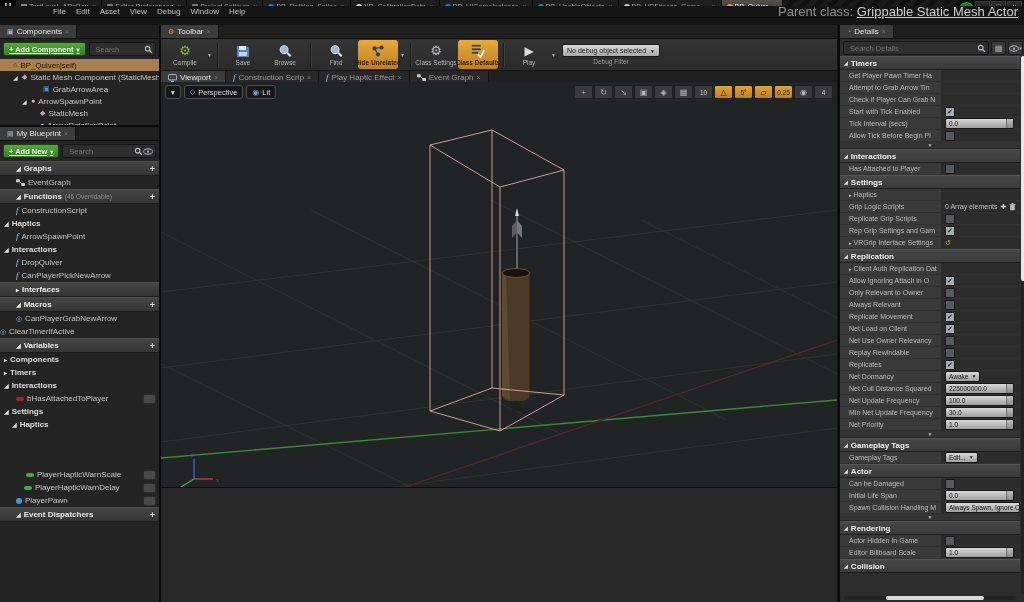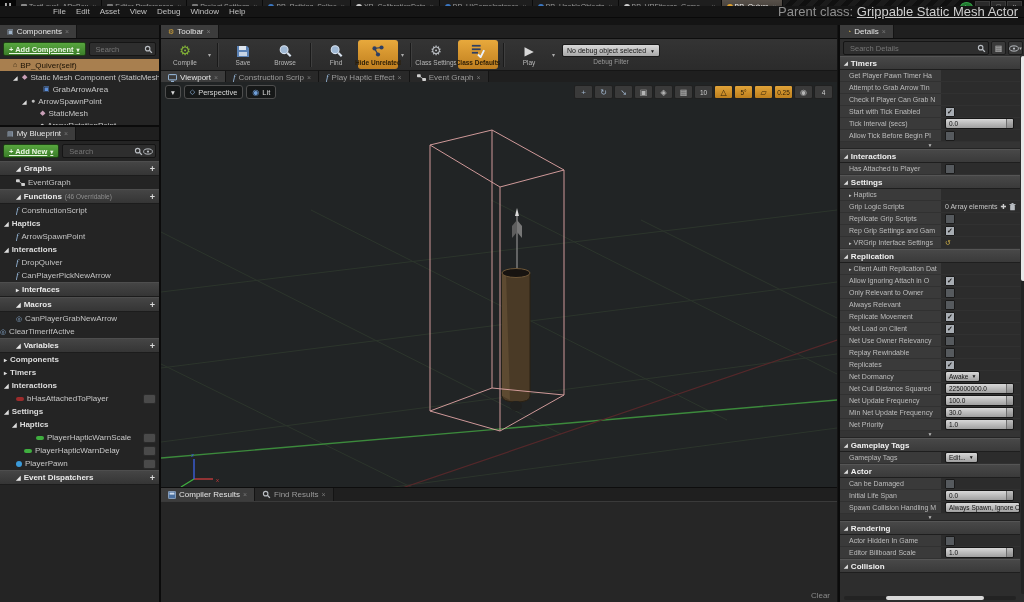--- a/index.html
+++ b/index.html
@@ -358,21 +358,21 @@
           <span class="eyebox"></span>
         </div>
         <div class="mrow category" style="padding-left: 4px;">
           <span style="font-size: 6px;">◢</span>
           <span>Settings</span>
         </div>
         <div class="mrow category" style="padding-left: 12px;">
           <span style="font-size: 6px;">◢</span>
           <span>Haptics</span>
         </div>
-        <div class="mrow var" style="padding-left: 36px;">
+        <div class="mrow var" style="padding-left: 26px; margin-top: 37px;">
           <span class="pill" style="background: rgb(63, 174, 63);"></span>
           <span>PlayerHapticWarnScale</span>
           <span class="eyebox"></span>
         </div>
         <div class="mrow var" style="padding-left: 24px;">
           <span class="pill" style="background: rgb(63, 174, 63);"></span>
           <span>PlayerHapticWarnDelay</span>
           <span class="eyebox"></span>
         </div>
         <div class="mrow var" style="padding-left: 16px;">
@@ -596,45 +596,20 @@
         <div class="vt on">△</div>
         <div class="vt val on">5°</div>
         <div class="vt on">▱</div>
         <div class="vt val on">0.25</div>
         <div class="vt grey">◉</div>
         <div class="vt val">4</div>
       </div>
   </div>
 
   <div class="botpanel">
-    <div class="ptabrow" id="bottom-tabs">
-        <div class="ptab">
-          <span>
-            <svg width="8" height="8" viewBox="0 0 10 10">
-              <rect x="0.5" y="0.5" width="9" height="9" rx="1" fill="#4a6f9e" stroke="#9fb8d4"></rect>
-              <rect x="2" y="2" width="6" height="2.5" fill="#cfdcec"></rect>
-            </svg>
-          </span>
-          <span>Compiler Results</span>
-          <span class="x">×</span>
-        </div>
-        <div class="ptab dim">
-          <span>
-            <svg width="9" height="9" viewBox="0 0 16 16">
-              <circle cx="6.5" cy="6.5" r="4" fill="none" stroke="#b9bdc2" stroke-width="2"></circle>
-              <line x1="9.5" y1="9.5" x2="14" y2="14" stroke="#b9bdc2" stroke-width="2.4"></line>
-            </svg>
-          </span>
-          <span>Find Results</span>
-          <span class="x">×</span>
-        </div>
-      </div>
-    <div class="botbody">
-      <span class="clearlink">Clear</span>
-    </div>
   </div>
 </div>
 
 <div class="right-col">
   <div class="ptabrow">
     <div class="ptab">
       <span class="cicon" style="color:#b59b4a">◔</span>
       <span>Details</span>
       <span class="x">×</span>
     </div>

